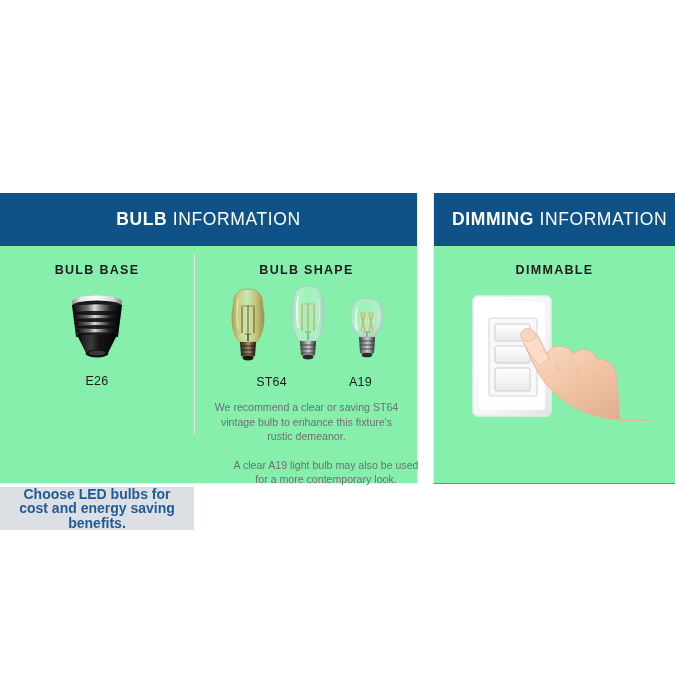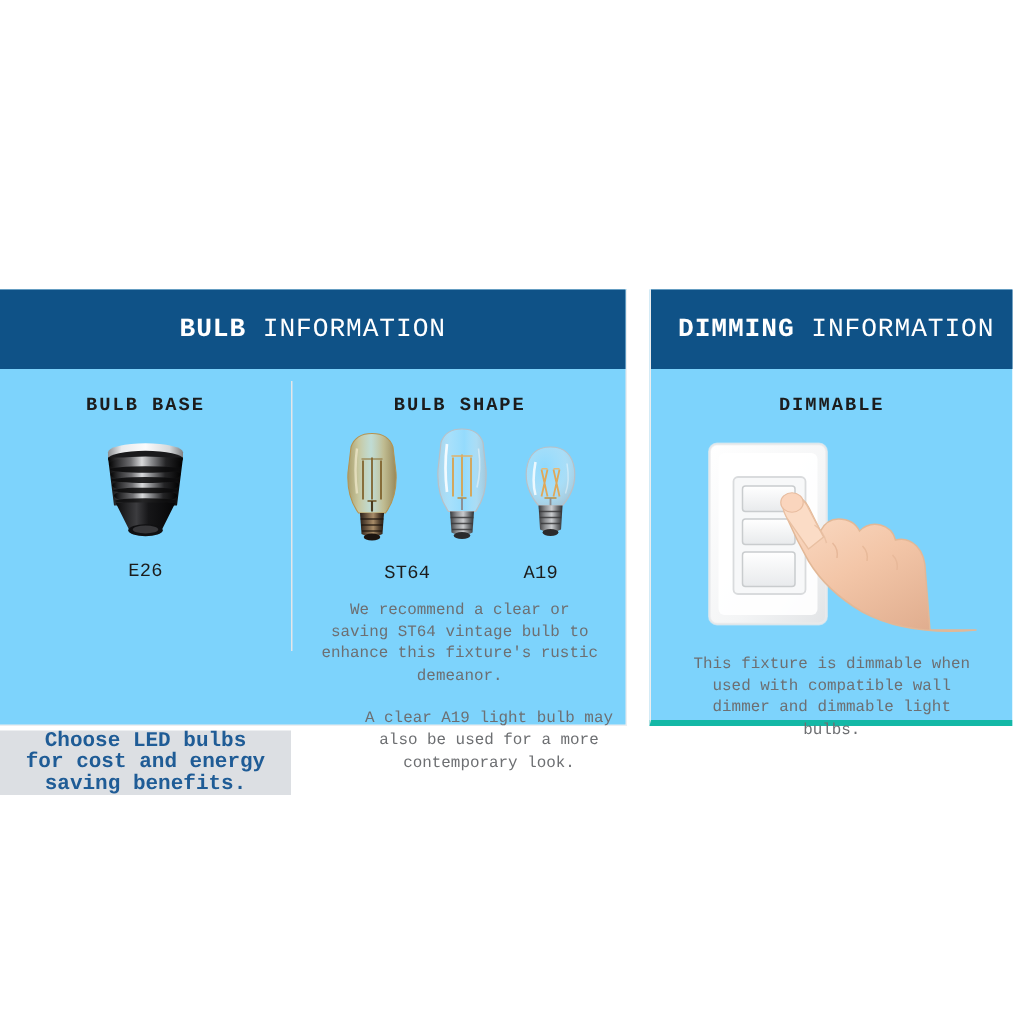--- a/index.html
+++ b/index.html
@@ -18,39 +18,38 @@
   #stage {
     position: relative;
     width: 675px;
     height: 675px;
     background: #ffffff;
   }
 
   
   .panel {
     position: absolute;
-    background: #7dd3fc;
+    background: #86efac;
     box-sizing: border-box;
-    font-family: Liberation Mono, monospace;
   }
   .panel-left {
     left: 0px;
     top: 193px;
     width: 418px;
     height: 291px;
     border-right: 1px solid #eceef0;
     border-bottom: 1px solid #eceef0;
   }
   .panel-right {
     left: 433px;
     top: 193px;
     width: 242px;
     height: 291px;
     border-left: 1px solid #eceef0;
-    border-bottom: 4px solid #14b8a6;
+    border-bottom: 1px solid #14b8a6;
   }
 
   .bar {
     position: absolute;
     left: 0;
     top: 0;
     width: 100%;
     height: 53px;
     background: #0f5287;
     display: flex;
@@ -433,17 +432,16 @@
         <path d="M70 58 Q64 48 70 44 Q77 40 83 49 L94 70 L84 78 Z" fill="#fbdcc6" stroke="#e9c0a2" stroke-width="0.9"></path>
 
         <ellipse cx="73" cy="47" rx="7.5" ry="6.5" fill="#fad5bd" stroke="#e8bda0" stroke-width="0.8"></ellipse>
 
         <path d="M100 74 Q104 78 103 84" stroke="#e3b393" stroke-width="1" fill="none" opacity="0.8"></path>
         <path d="M120 76 Q124 80 123 86" stroke="#e3b393" stroke-width="1" fill="none" opacity="0.7"></path>
         <path d="M140 82 Q144 86 143 92" stroke="#e3b393" stroke-width="1" fill="none" opacity="0.6"></path>
         <path d="M88 62 Q94 66 96 74" stroke="#e6bb9c" stroke-width="1" fill="none" opacity="0.7"></path>
       </svg>
 
-      <div class="desc-dim">This fixture is dimmable when used with compatible wall dimmer and dimmable light bulbs.</div>
     </div>
   </div>
 
 </div>
 
 </body></html>

